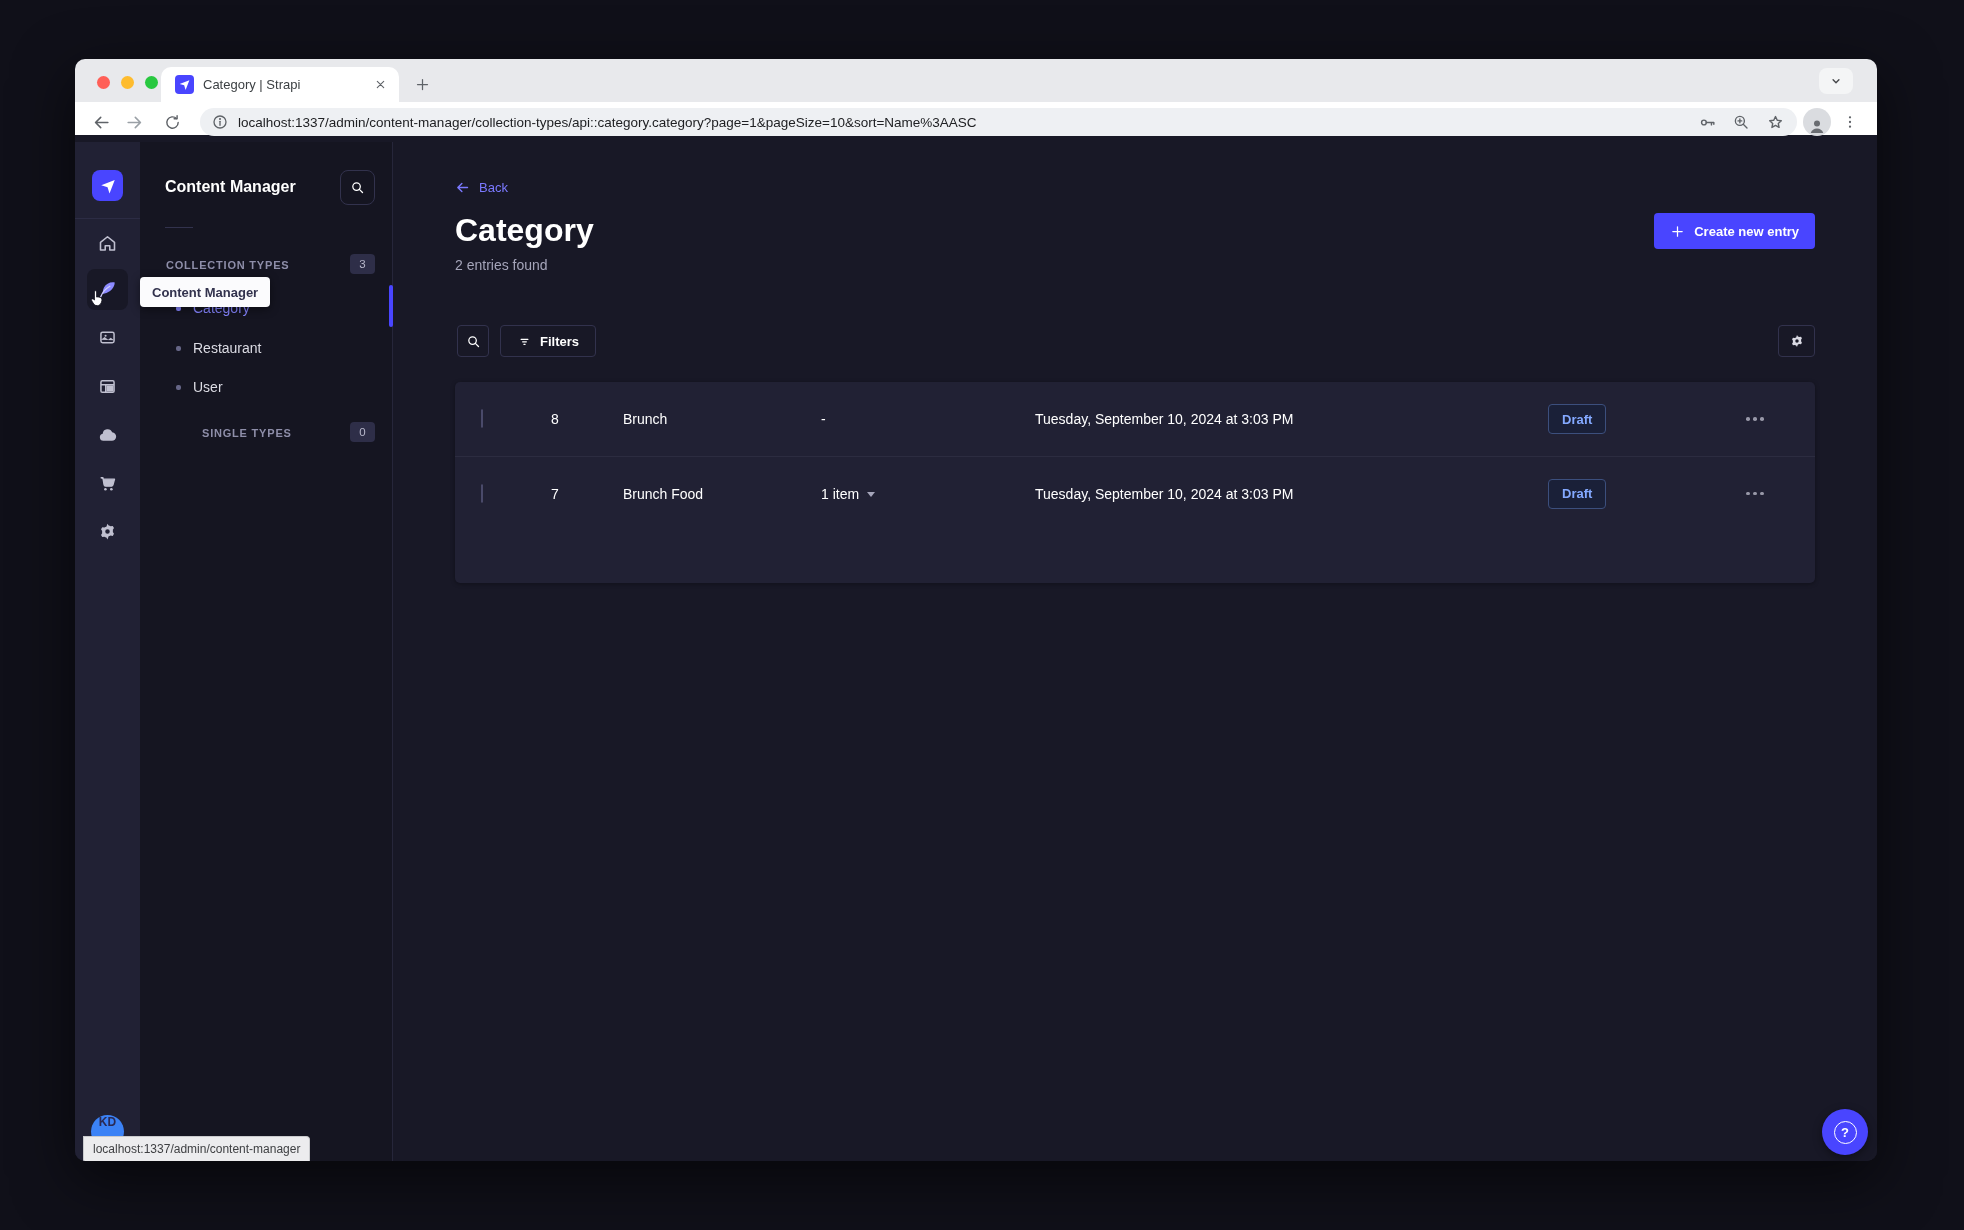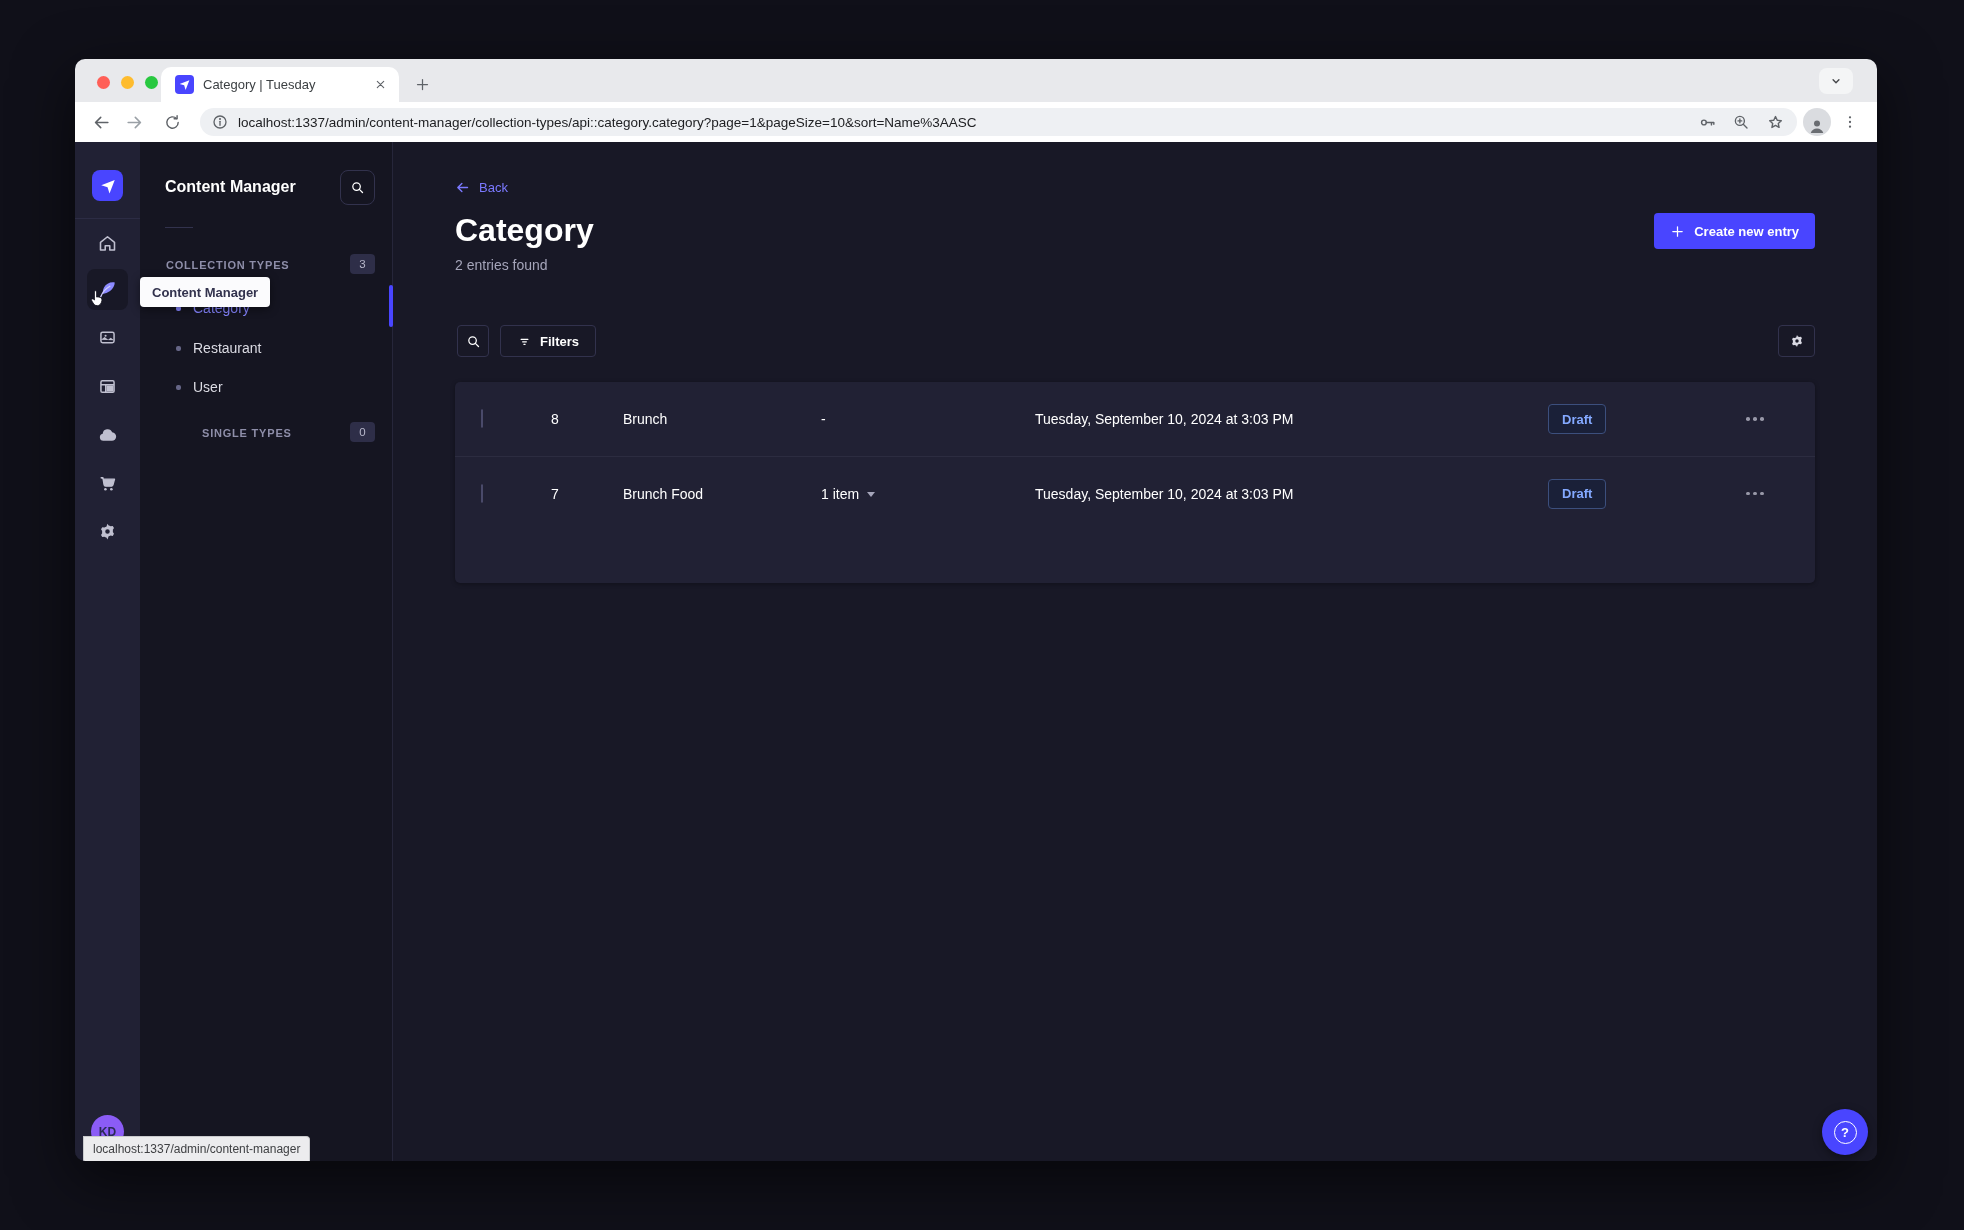--- a/index.html
+++ b/index.html
@@ -18,21 +18,21 @@
   .tab { position:absolute; left:86px; top:8px; width:238px; height:35px; background:#ffffff;
          border-radius:10px 10px 0 0; display:flex; align-items:center; padding:0 10px 0 14px; }
   .favicon { width:19px; height:19px; border-radius:4px; background:#4945ff; display:flex; align-items:center; justify-content:center; flex:none; }
   .favicon svg { width:13px; height:13px; }
   .tab-title { font-size:13px; color:#3c4043; margin-left:9px; white-space:nowrap; overflow:hidden; flex:1; }
   .tab-close { width:18px; height:18px; border-radius:4px; display:flex; align-items:center; justify-content:center; flex:none; }
   .newtab { position:absolute; left:334px; top:12px; width:26px; height:26px; border-radius:6px; display:flex; align-items:center; justify-content:center; }
   .tabsearch { position:absolute; right:24px; top:9px; width:34px; height:26px; border-radius:8px; background:#f4f5f6; display:flex; align-items:center; justify-content:center; }
 
   
-  .toolbar { position:absolute; left:0; top:43px; width:100%; height:40px; background:#ffffff; }
+  .toolbar { position:absolute; left:0; top:43px; width:100%; height:33px; background:#ffffff; }
   .nav-ic { position:absolute; top:7px; width:26px; height:26px; display:flex; align-items:center; justify-content:center; border-radius:50%; }
   .ic-back{left:13px;} .ic-fwd{left:46px;} .ic-reload{left:84px;}
   .urlbar { position:absolute; left:125px; top:6px; width:1597px; height:28px; background:#eef0f3; border-radius:14px;
             display:flex; align-items:center; padding:0 12px 0 10px; }
   .url-info { width:20px; height:20px; display:flex; align-items:center; justify-content:center; flex:none; }
   .url-text { font-size:13.5px; color:#202124; margin-left:8px; white-space:nowrap; overflow:hidden; flex:1; }
   .url-actions { display:flex; align-items:center; gap:14px; flex:none; margin-left:10px; }
   .url-actions span { width:20px; height:20px; display:flex; align-items:center; justify-content:center; }
   .chrome-avatar { position:absolute; right:46px; top:6px; width:28px; height:28px; border-radius:50%; background:#dadce0;
                    display:flex; align-items:flex-end; justify-content:center; overflow:hidden; }
@@ -44,22 +44,22 @@
   
   .rail { position:absolute; left:0; top:0; width:65px; height:100%; background:#212134; }
   .logo { position:absolute; left:17px; top:28px; width:31px; height:31px; border-radius:8px; background:#4945ff;
           display:flex; align-items:center; justify-content:center; }
   .logo svg{ width:18px; height:18px; }
   .rail-div { position:absolute; left:0; top:76px; width:65px; height:1px; background:#2c2c44; }
   .rail-btn { position:absolute; left:12px; width:41px; height:41px; border-radius:8px; display:flex; align-items:center; justify-content:center; }
   .rail-btn svg { width:21px; height:21px; }
   .rb-home{top:81px;} .rb-cm{top:127px; background:#181826;} .rb-media{top:175px;} .rb-ctb{top:224px;}
   .rb-cloud{top:273px;} .rb-cart{top:321px;} .rb-gear{top:369px;}
-  .rail-avatar { position:absolute; left:16px; top:973px; width:33px; height:33px; border-radius:50%; background:#8b5cf6;
-                 display:flex; align-items:center; justify-content:center; font-size:12px; font-weight:700; color:#2a2a55; }
+  .rail-avatar { position:absolute; left:16px; top:973px; width:33px; height:33px; border-radius:50%; background:#3b82f6;
+                 display:flex; align-items:flex-start; justify-content:center; font-size:12px; font-weight:700; color:#2a2a55; }
 
   
   .subnav { position:absolute; left:65px; top:0; width:253px; height:100%; background:#151521; border-right:1px solid #26263a; }
   .subnav-title { position:absolute; left:25px; top:36px; font-size:16px; font-weight:700; color:#ffffff; }
   .subnav-search { position:absolute; left:200px; top:28px; width:35px; height:35px; border:1px solid #32324d; border-radius:8px;
                    display:flex; align-items:center; justify-content:center; }
   .subnav-div { position:absolute; left:25px; top:85px; width:28px; height:1px; background:#32324d; }
   .section-label { position:absolute; left:26px; font-size:11px; font-weight:700; letter-spacing:.8px; color:#8e8ea9; }
   .sl-ct{top:117px;} .sl-st{top:285px;margin-left:36px;}
   .count-badge { position:absolute; left:210px; width:25px; height:20px; background:#2e2e48; border-radius:4px;
@@ -131,21 +131,21 @@
       <span class="tl-close"></span>
       <span class="tl-min"></span>
       <span class="tl-zoom"></span>
     </div>
     <div class="tab">
       <span class="favicon">
         <svg viewBox="0 0 24 24">
             <path d="M3 11l18-7-7 18-2.6-8.4z" fill="#ffffff"></path>
           </svg>
       </span>
-      <span class="tab-title">Category | Tuesday</span>
+      <span class="tab-title">Category | Strapi</span>
       <span class="tab-close">
         <svg width="11" height="11" viewBox="0 0 24 24" fill="none" stroke="#5f6368" stroke-width="2.4" stroke-linecap="round">
             <path d="M5 5l14 14M19 5L5 19"></path>
           </svg>
       </span>
     </div>
     <div class="newtab">
       <svg width="15" height="15" viewBox="0 0 24 24" fill="none" stroke="#5f6368" stroke-width="2" stroke-linecap="round">
           <path d="M12 4v16M4 12h16"></path>
         </svg>

